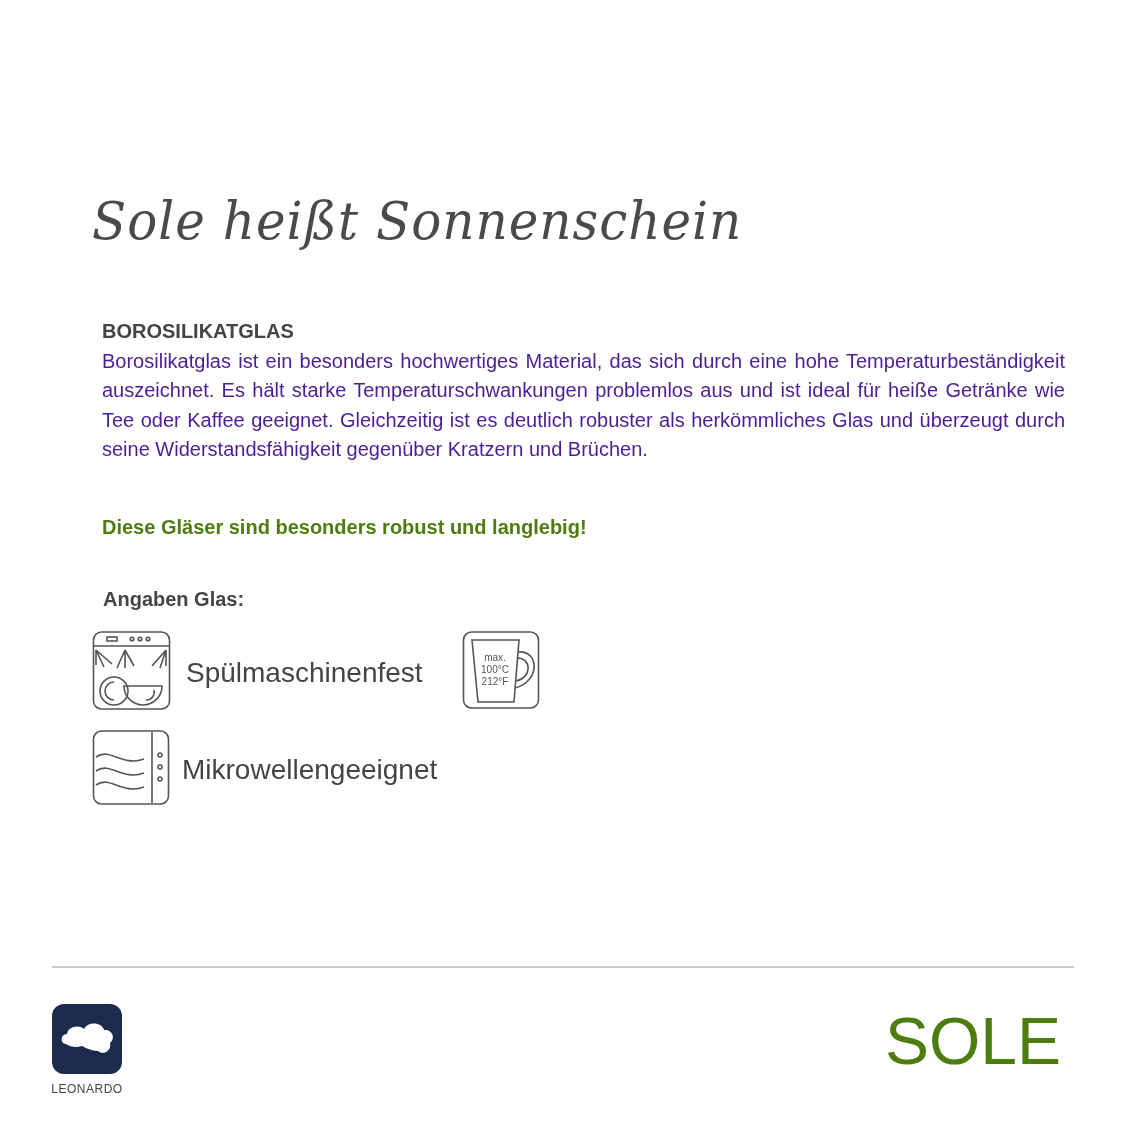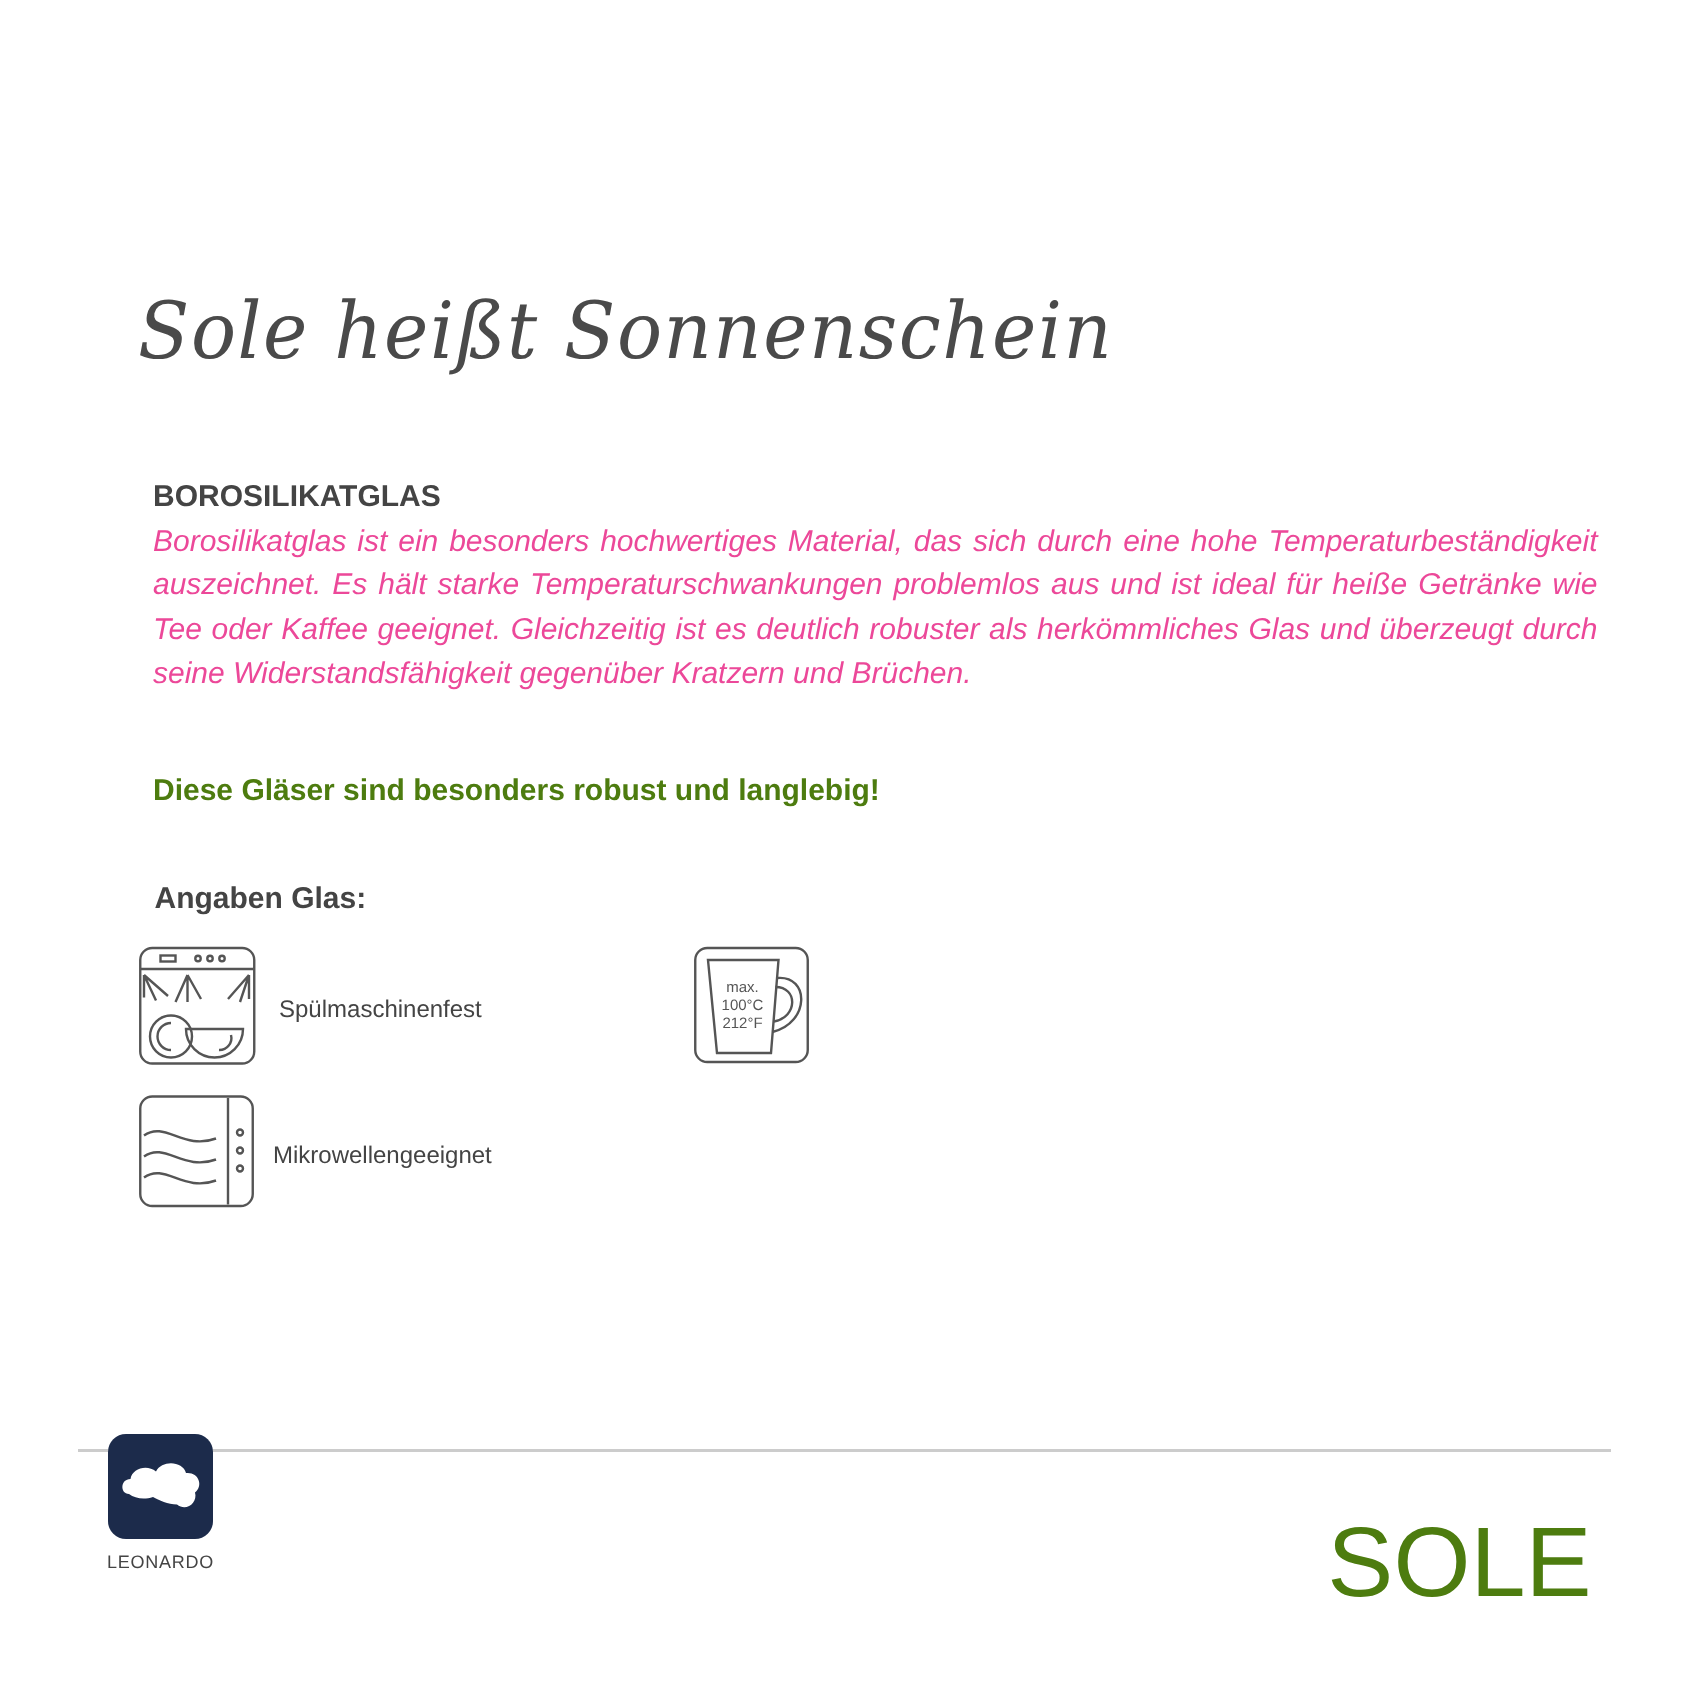--- a/index.html
+++ b/index.html
@@ -1,26 +1,26 @@
 <!DOCTYPE html>
 <html><head>
 <meta charset="utf-8">
 <style>
   html, body { margin: 0; padding: 0; background: #ffffff; }
   body { width: 1125px; height: 1125px; position: relative; overflow: hidden; font-family: "Liberation Sans", sans-serif; color: #444444; }
   .script-title { position: absolute; left: 92px; top: 192px; font-family: "DejaVu Serif", serif; font-style: italic; font-weight: 300; font-size: 50px; color: #4a4a4a; letter-spacing: 1px; transform: scaleY(1.05); }
   .section { position: absolute; left: 92px; width: 963px; margin-left: 10px; }
   .heading { top: 320px; font-weight: bold; font-size: 20px; color: #444; }
-  .body-text { top: 347px; font-size: 20px; line-height: 29.3px; text-align: justify; color: #ec4899; font-style: italic; }
+  .body-text { top: 347px; font-size: 20px; line-height: 29.3px; text-align: justify; color: #4c1d95; }
   .emphasis { top: 516px; font-weight: bold; font-size: 20px; color: #4d7c0f; }
   .subheading { top: 588px; left: 93px; font-weight: bold; font-size: 20px; color: #444; }
   .feature { position: absolute; display: flex; align-items: center; }
-  .feature .label { font-size: 16px; color: #444; margin-left: 14px; }
+  .feature .label { font-size: 28px; color: #444; margin-left: 14px; }
   .divider { position: absolute; left: 52px; top: 966px; width: 1022px; height: 2px; background: #cccccc; }
-  .leonardo { position: absolute; left: 52px; top: 956px; width: 70px; margin-left: 20px; }
+  .leonardo { position: absolute; left: 52px; top: 1004px; width: 70px; }
   .leonardo-box { width: 70px; height: 70px; background: #1c2b4b; border-radius: 12px; position: relative; }
   .leonardo-text { font-size: 12px; letter-spacing: 0.5px; color: #444; margin-top: 8px; text-align: center; width: 72px; margin-left: -1px; }
   .sole-logo { position: absolute; right: 64px; top: 1008px; font-size: 66px; color: #4d7c0f; letter-spacing: 0px; line-height: 1; }
 </style>
 </head>
 <body>
 
 <div class="script-title">Sole heißt Sonnenschein</div>
 
 <div class="section heading">BOROSILIKATGLAS</div>

